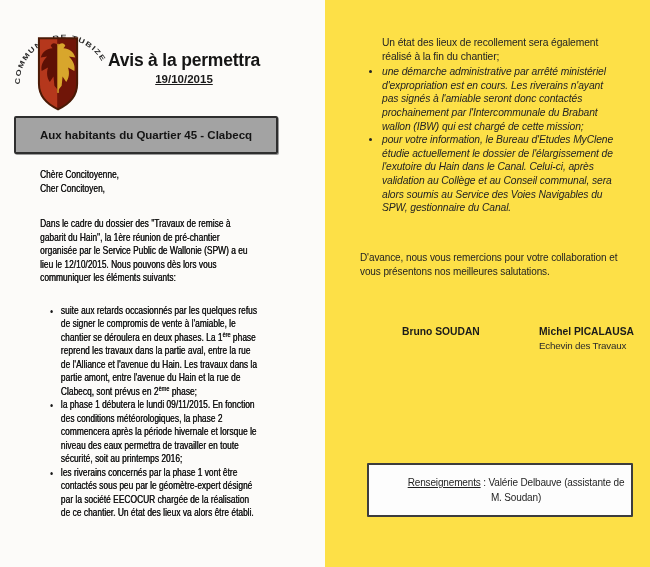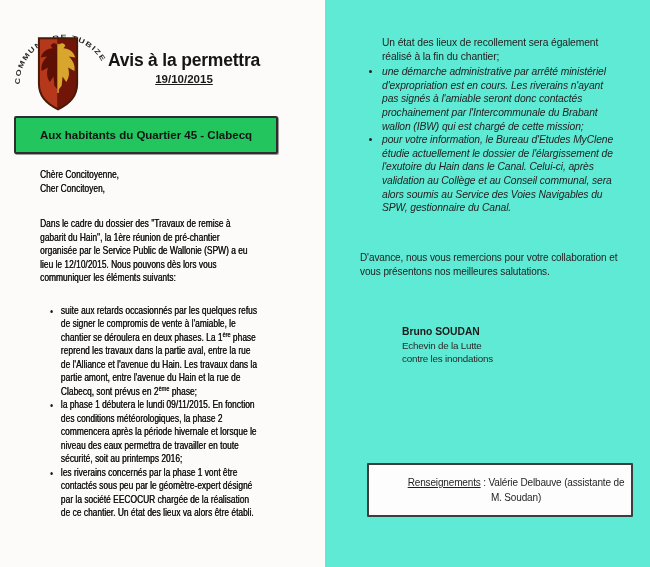--- a/index.html
+++ b/index.html
@@ -3,30 +3,30 @@
 <meta charset="utf-8">
 <style>
   html,body{margin:0;padding:0;background:#ffffff;}
   .canvas{
     position:relative;width:650px;height:567px;overflow:hidden;
     background:#fefefe;color:#1d1d1d;
     font-family:"Liberation Sans", sans-serif;
   }
   .page{position:absolute;top:0;height:567px;}
   .page-left{left:0;width:325px;background:#fcfbf9;}
-  .page-right{left:325px;width:325px;background:#5eead4;}
+  .page-right{left:325px;width:325px;background:#fde047;}
 
   
   .logo{position:absolute;left:14px;top:4px;width:96px;height:112px;}
   .title-block{position:absolute;left:88px;top:50px;width:192px;text-align:center;}
   .doc-title{margin:0;font-size:17.5px;font-weight:bold;letter-spacing:-0.2px;color:#151515;}
   .doc-date{margin-top:2px;font-size:11.5px;font-weight:bold;color:#1a1a1a;text-decoration:underline;}
   .banner{
     position:absolute;left:14px;top:116px;width:260px;height:34px;
-    border:2px solid #2e2e2e;border-radius:2px;background:#22c55e;
+    border:2px solid #2e2e2e;border-radius:2px;background:#a3a3a3;
     display:flex;align-items:center;justify-content:center;
     font-size:11.5px;font-weight:bold;color:#141414;
     box-shadow:1px 1px 0 #9a9a9a;
   }
   .body-left{
     position:absolute;left:40px;top:168px;width:272px;
     transform:scaleX(0.8);transform-origin:0 0;
     font-size:10.5px;line-height:13.5px;color:#161616;
     text-shadow:0.35px 0 0 currentColor; 
   }
@@ -122,21 +122,24 @@
         <li>une démarche administrative par arrêté ministériel d'expropriation est en cours. Les riverains n'ayant pas signés à l'amiable seront donc contactés prochainement par l'Intercommunale du Brabant wallon (IBW) qui est chargé de cette mission;</li>
         <li>pour votre information, le Bureau d'Etudes MyClene étudie actuellement le dossier de l'élargissement de l'exutoire du Hain dans le Canal. Celui-ci, après validation au Collège et au Conseil communal, sera alors soumis au Service des Voies Navigables du SPW, gestionnaire du Canal.</li>
       </ul>
     </div>
 
     <p class="closing">D'avance, nous vous remercions pour votre collaboration et vous présentons nos meilleures salutations.</p>
 
     <div class="signatures">
       <div class="sig sig-1">
         <div class="sig-name">Bruno SOUDAN</div>
-        <div class="sig-role">Echevin de la Lutte contre les inondations</div>
+      </div>
+      <div class="sig sig-2">
+        <div class="sig-name">Michel PICALAUSA</div>
+        <div class="sig-role">Echevin des Travaux</div>
       </div>
     </div>
 
     <div class="contact-box">
       <div class="contact-line"><span class="u">Renseignements</span><span> : Valérie Delbauve (assistante de M. Soudan)</span></div>
     </div>
   </section>
 </div>
 
 </body></html>

